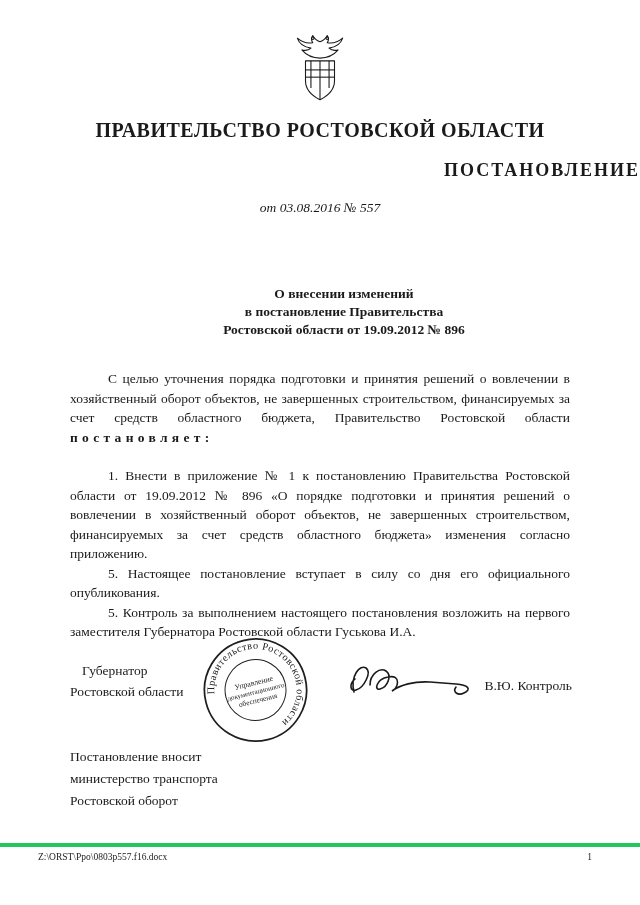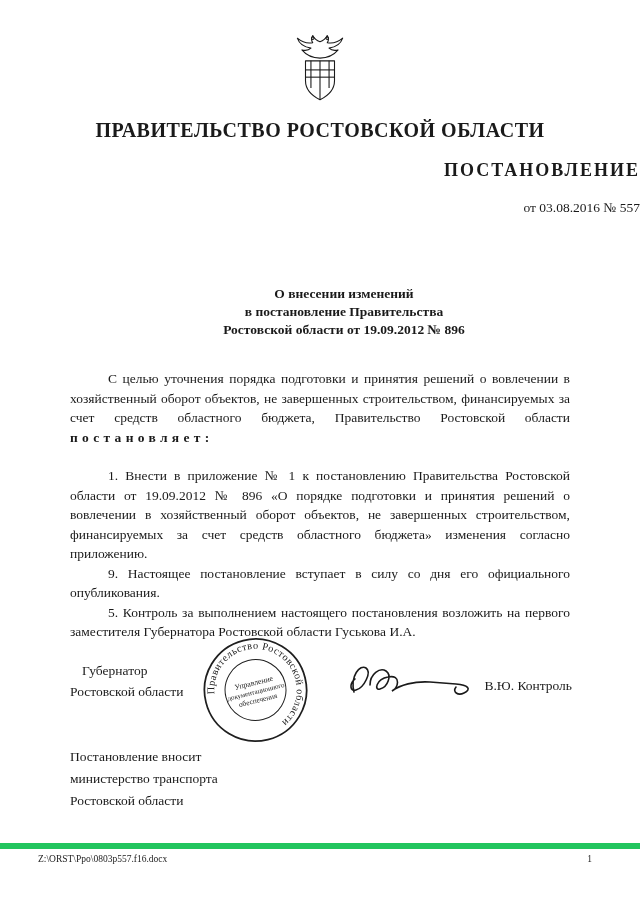--- a/index.html
+++ b/index.html
@@ -38,22 +38,23 @@
     text-align: right;
     font-size: 18px;
     font-weight: bold;
     letter-spacing: 2px;
   }
   .date-line {
     position: absolute;
     top: 200px;
     left: 0;
     width: 100%;
-    text-align: right;
-    font-size: 13.5px;
+    text-align: center;
+    font-size: 13.5px;
+    font-style: italic;
   }
   .city-line {
     position: absolute;
     top: 231px;
     left: 0;
     width: 100%;
     text-align: center;
     font-size: 13.5px;
   }
   .doc-title {
@@ -119,21 +120,21 @@
     left: 70px;
     font-size: 13.5px;
     line-height: 22px;
     white-space: pre-line;
   }
   .footer {
     position: absolute;
     top: 843px;
     left: 0;
     width: 100%;
-    border-top: 6px solid #22c55e;
+    border-top: 4px solid #22c55e;
     padding: 5px 48px 0 38px;
     display: flex;
     justify-content: space-between;
     font-size: 9.5px;
     color: #222;
   }
   .stamp-svg text {
     font-family: "Liberation Serif", serif;
     fill: #222;
   }
@@ -165,21 +166,21 @@
   <h2 class="doc-type">ПОСТАНОВЛЕНИЕ</h2>
   <div class="date-line">от 03.08.2016 № 557</div>
 
   <div class="doc-title">О внесении изменений
 в постановление Правительства
 Ростовской области от 19.09.2012 № 896</div>
 
   <div class="body-text">
     <p class="para"><span>С целью уточнения порядка подготовки и принятия решений о вовлечении в хозяйственный оборот объектов, не завершенных строительством, финансируемых за счет средств областного бюджета, Правительство Ростовской области </span><span class="emph">постановляет:</span></p>
     <p class="para gap-top">1. Внести в приложение № 1 к постановлению Правительства Ростовской области от 19.09.2012 № 896 «О порядке подготовки и принятия решений о вовлечении в хозяйственный оборот объектов, не завершенных строительством, финансируемых за счет средств областного бюджета» изменения согласно приложению.</p>
-    <p class="para">9. Настоящее постановление вступает в силу со дня его официального опубликования.</p>
+    <p class="para">5. Настоящее постановление вступает в силу со дня его официального опубликования.</p>
     <p class="para">5. Контроль за выполнением настоящего постановления возложить на первого заместителя Губернатора Ростовской области Гуськова И.А.</p>
   </div>
 
   <div class="sig-row">
     <div class="sig-position">Губернатор
 Ростовской области</div>
 
     <div class="stamp">
       <svg class="stamp-svg" width="108" height="108" viewBox="0 0 110 110">
         <circle cx="55" cy="55" r="52" fill="none" stroke="#1f1f1f" stroke-width="1.8"></circle>
@@ -203,20 +204,20 @@
                  C64 18 60 33 54 35
                  C62 29 76 25 92 26 L118 28 C130 29 134 33 126 37 C120 40 114 36 118 31" fill="none" stroke="#1a1a1a" stroke-width="1.6" stroke-linecap="round"></path>
       </svg>
     </div>
 
     <div class="sig-name">В.Ю. Контроль</div>
   </div>
 
   <div class="submitted">Постановление вносит
 министерство транспорта
-Ростовской области</div>
+Ростовской оборот</div>
 
   <div class="footer">
     <span>Z:\ORST\Ppo\0803p557.f16.docx</span>
     <span>1</span>
   </div>
 
 </div>
 
 </body></html>

